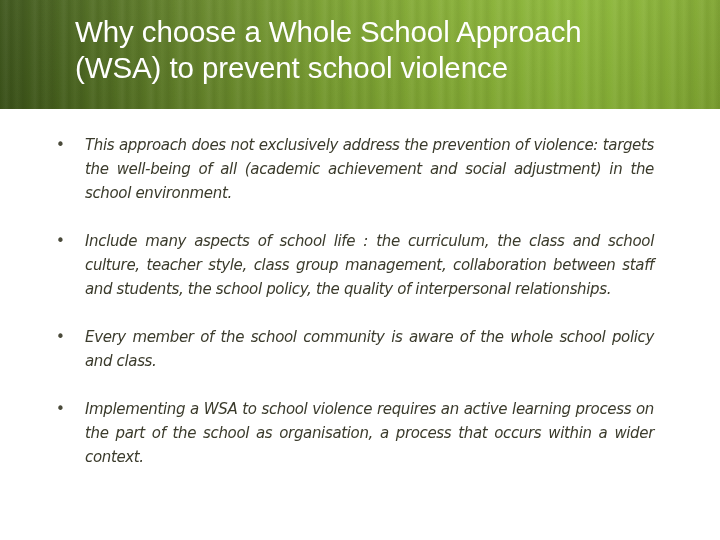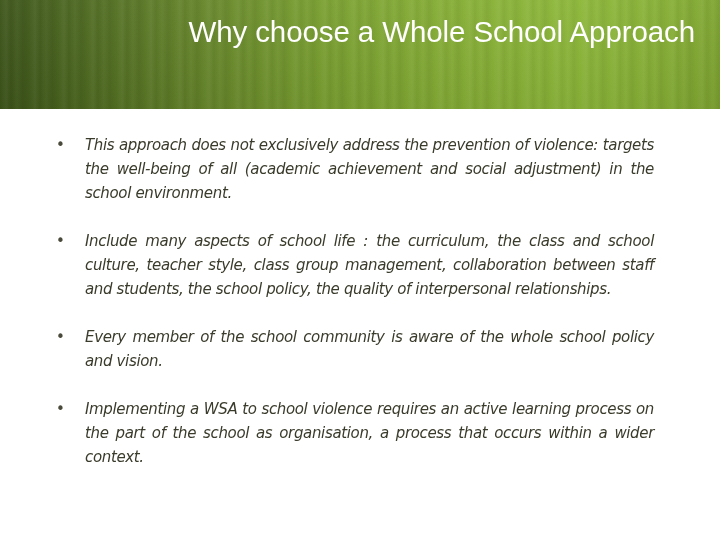--- a/index.html
+++ b/index.html
@@ -30,21 +30,20 @@
           rgba(255,255,255,0.00) 29px),
         linear-gradient(90deg,
           #3c5419 0%,
           #4e6a20 12%,
           #66862a 28%,
           #7aa030 45%,
           #86ae35 62%,
           #8db839 80%,
           #87b035 92%,
           #7fa530 100%);
-      text-align: right;
     }
     .header::after {
       content: "";
       position: absolute;
       left: 0; right: 0; top: 0; bottom: 0;
       background: linear-gradient(180deg, rgba(255,255,255,0.03) 0%, rgba(0,0,0,0.06) 100%);
     }
     .title {
       position: absolute;
       left: 75px;
@@ -92,33 +91,34 @@
     .item-1 { margin-bottom: 24px; }
     .item-2 { margin-bottom: 24px; }
     .item-3 { margin-bottom: 24px; }
   </style>
 </head>
 <body>
 
 <div class="header">
   <h1 class="title">
     <span>Why choose a Whole School Approach</span><br>
+    <span>(WSA) to prevent school violence</span>
   </h1>
 </div>
 
 <div class="content">
   <p class="bullet-item item-1">
     <span class="bullet">•</span>
     <span class="text">This approach does not exclusively address the prevention of violence: targets the well-being of all (academic achievement and social adjustment) in the school environment.</span>
   </p>
   <p class="bullet-item item-2">
     <span class="bullet">•</span>
     <span class="text">Include many aspects of school life : the curriculum, the class and school culture, teacher style, class group management, collaboration between staff and students, the school policy, the quality of interpersonal relationships.</span>
   </p>
   <p class="bullet-item item-3">
     <span class="bullet">•</span>
-    <span class="text">Every member of the school community is aware of the whole school policy and vision.</span>
+    <span class="text">Every member of the school community is aware of the whole school policy and class.</span>
   </p>
   <p class="bullet-item item-4">
     <span class="bullet">•</span>
     <span class="text">Implementing a WSA to school violence requires an active learning process on the part of the school as organisation, a process that occurs within a wider context.</span>
   </p>
 </div>
 
 </body></html>

